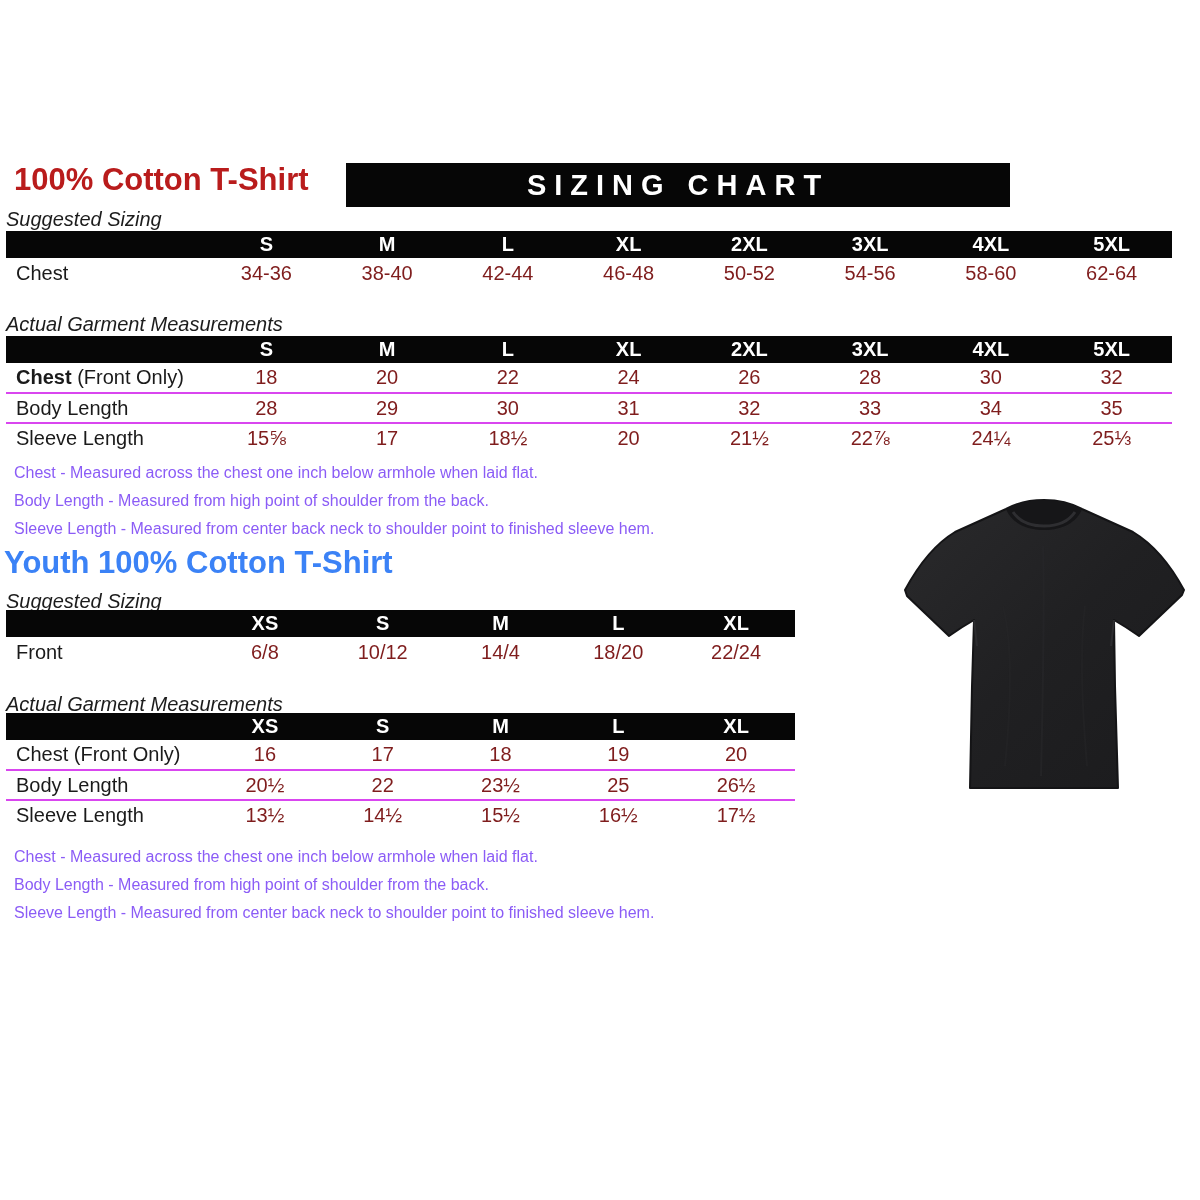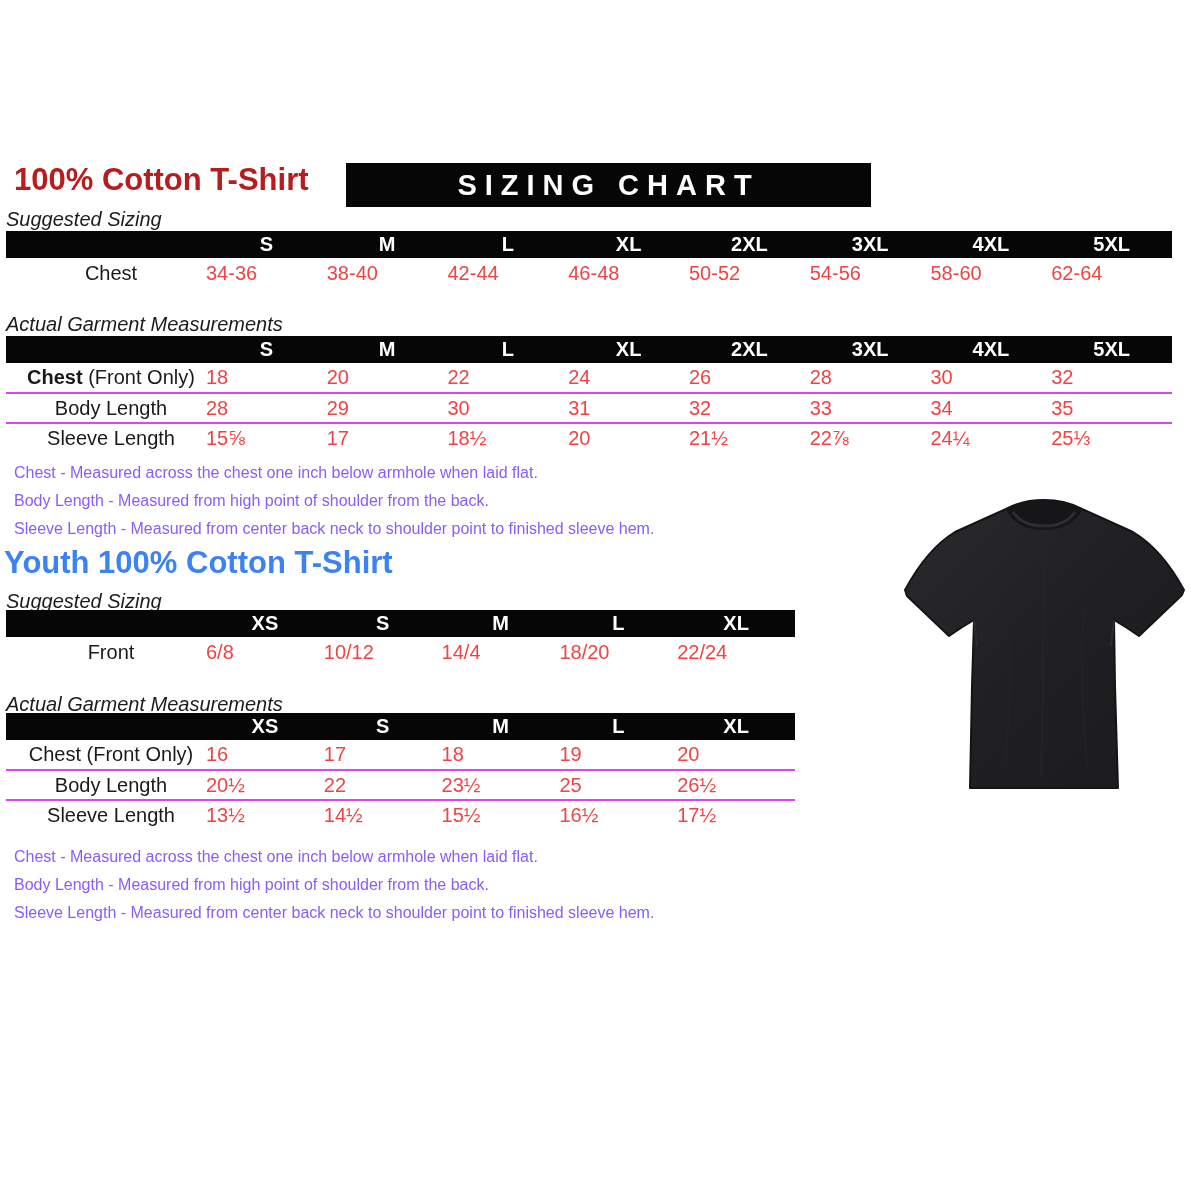--- a/index.html
+++ b/index.html
@@ -17,21 +17,21 @@
     font-size: 31px; font-weight: bold; color: #b91c1c;
     letter-spacing: 0px; white-space: nowrap;
   }
   .youth-title {
     left: 4px; top: 545px;
     font-size: 31px; font-weight: bold; color: #3b82f6;
     white-space: nowrap;
   }
 
   .banner {
-    left: 346px; top: 163px; width: 525px; height: 44px;
+    left: 346px; top: 163px; width: 664px; height: 44px;
     background: #060606;
     color: #ffffff;
     font-size: 29px; font-weight: bold;
     letter-spacing: 8px;
     text-align: center; line-height: 44px;
     white-space: nowrap;
   }
 
   .section-label {
     font-size: 20px; color: #1c1c1c; white-space: nowrap; font-style: italic;
@@ -48,28 +48,29 @@
   .size-table th {
     background: #060606;
     color: #ffffff;
     font-size: 20px; font-weight: bold;
     text-align: center;
     height: 27px;
     padding: 0;
   }
   .size-table td {
     font-size: 20px;
-    color: #ef4444;
+    color: #7f1d1d;
+    text-align: center;
     height: 30px;
     padding: 0;
     vertical-align: middle;
     white-space: nowrap;
   }
   .size-table td.row-label {
-    text-align: center;
+    text-align: left;
     padding-left: 10px;
     color: #1a1a1a;
   }
   .size-table td.row-label .bold-part { font-weight: bold; }
   .size-table tr.ruled td { border-bottom: 2px solid #d946ef; }
 
   .t-adult  { left: 6px; top: 231px; width: 1166px; }
   .t-adult2 { left: 6px; top: 336px; width: 1166px; }
   .t-youth  { left: 6px; top: 610px; width: 789px; }
   .t-youth2 { left: 6px; top: 713px; width: 789px; }

